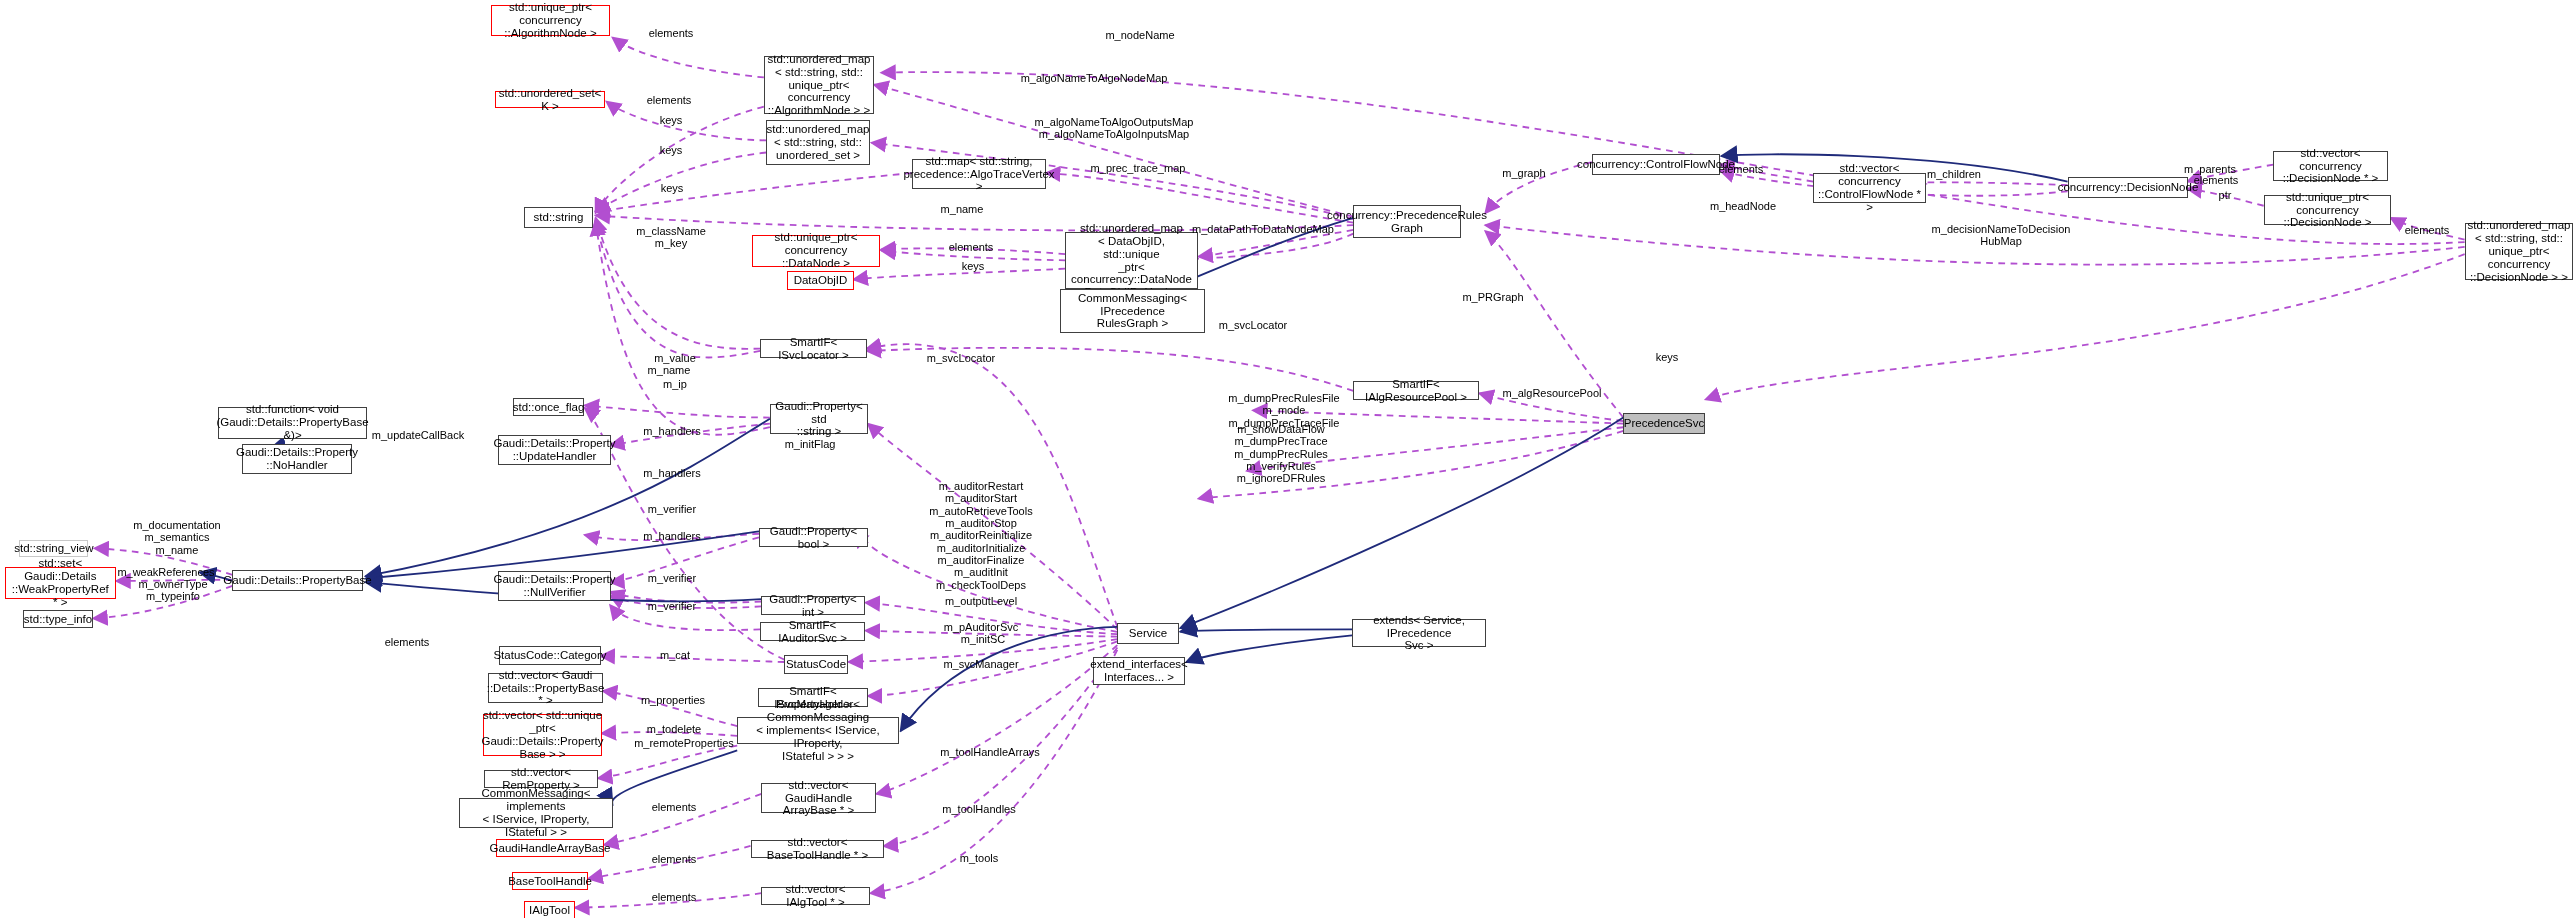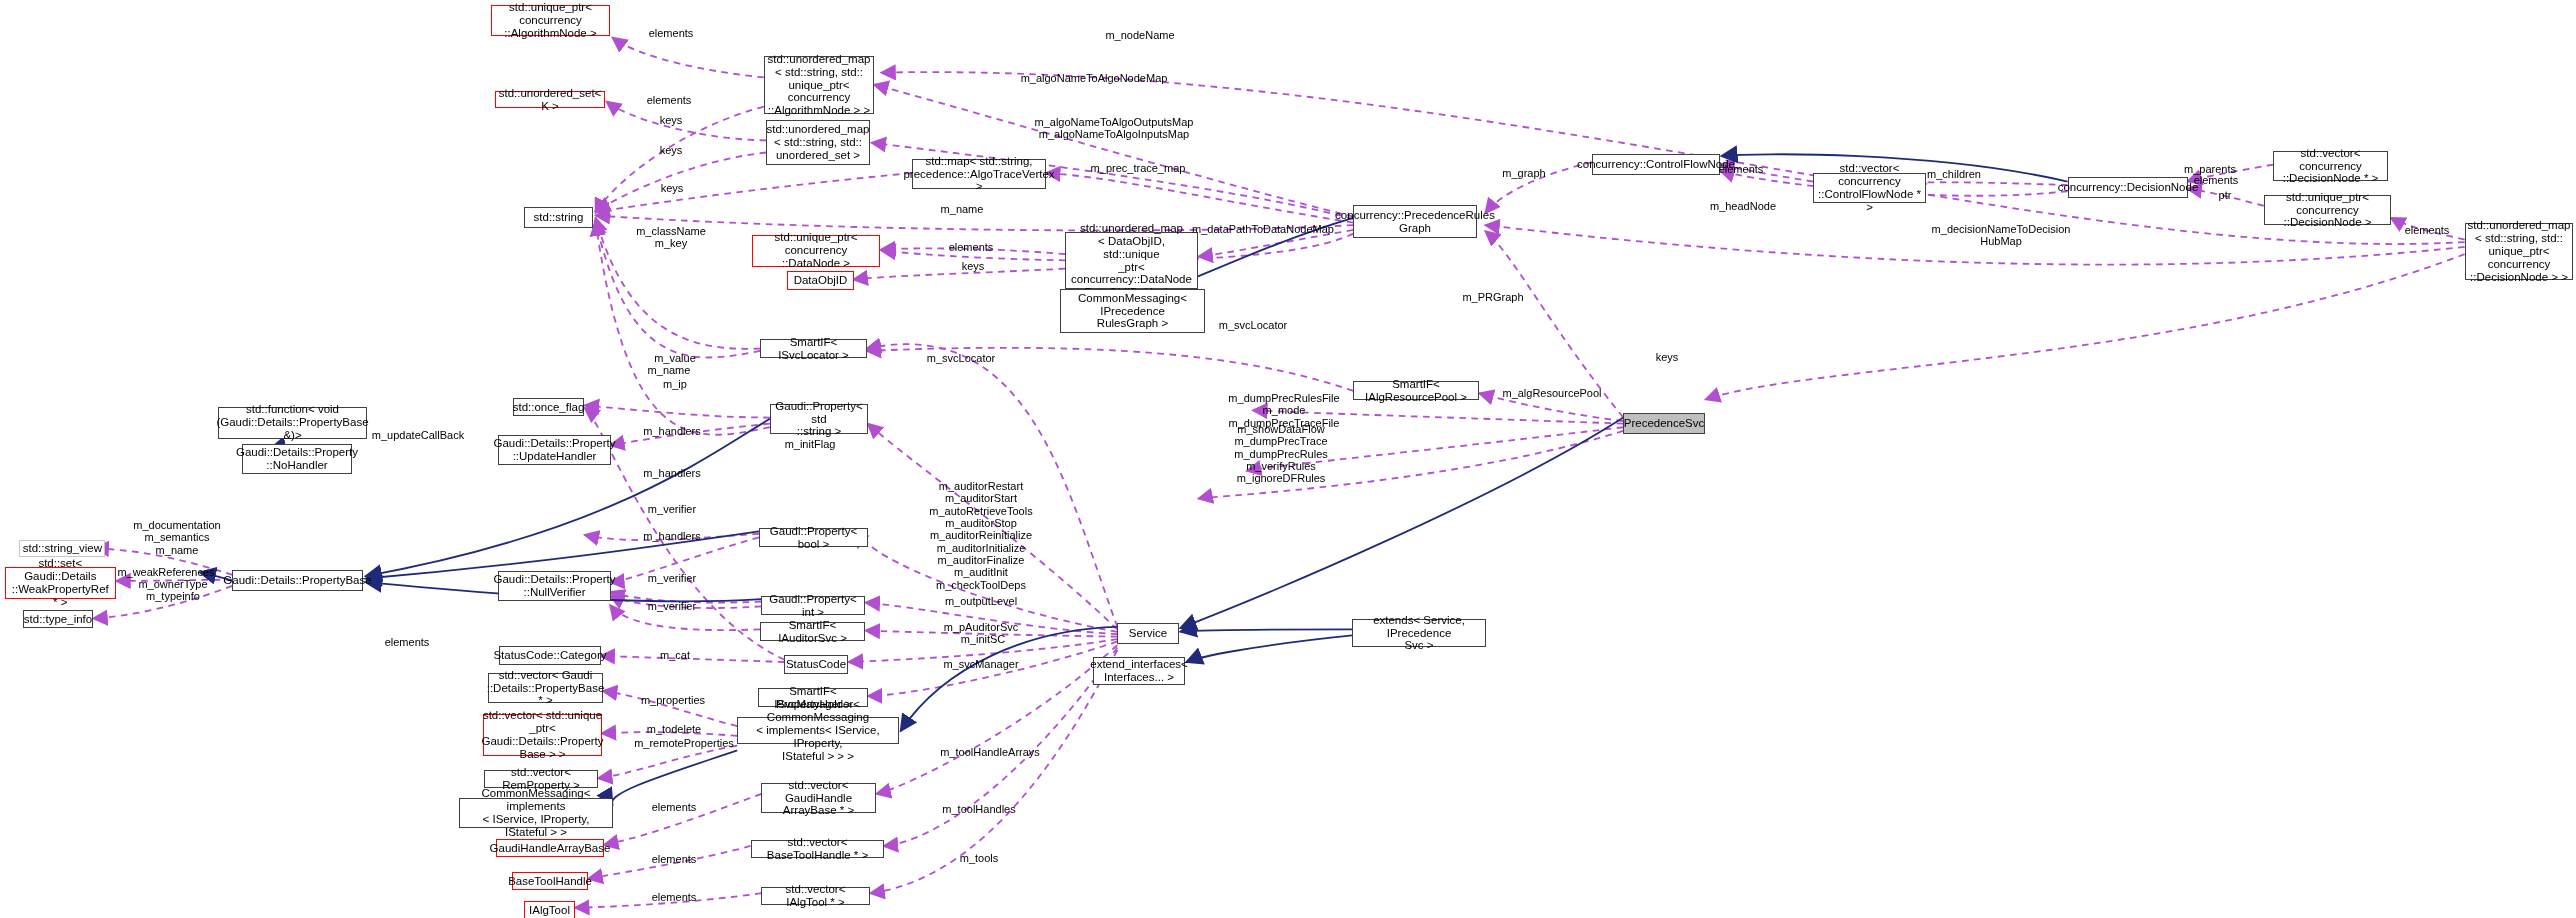--- a/index.html
+++ b/index.html
@@ -142,21 +142,21 @@
     <div class="node" style="left: 524px; top: 199px; width: 69px; height: 20.6px; margin-top: 8px;">std::string</div>
     <div class="node red" style="left: 752px; top: 235px; width: 128px; height: 31.5px;">std::unique_ptr&lt; concurrency
 ::DataNode &gt;</div>
     <div class="node red" style="left: 787px; top: 271px; width: 67px; height: 19.4px;">DataObjID</div>
     <div class="node" style="left: 1065px; top: 232px; width: 133px; height: 57px;">std::unordered_map
 &lt; DataObjID, std::unique
 _ptr&lt; concurrency::DataNode
 &gt;, DataObjID_Hasher &gt;</div>
     <div class="node" style="left: 1060px; top: 289px; width: 145px; height: 44px;">CommonMessaging&lt; IPrecedence
 RulesGraph &gt;</div>
-    <div class="node" style="left: 1353px; top: 205px; width: 124px; height: 33px;">concurrency::PrecedenceRules
+    <div class="node" style="left: 1353px; top: 205px; width: 108px; height: 33px;">concurrency::PrecedenceRules
 Graph</div>
     <div class="node" style="left: 1592px; top: 154px; width: 128px; height: 20.6px;">concurrency::ControlFlowNode</div>
     <div class="node" style="left: 1813px; top: 173px; width: 113px; height: 30px;">std::vector&lt; concurrency
 ::ControlFlowNode * &gt;</div>
     <div class="node" style="left: 2068px; top: 177px; width: 120px; height: 20.6px;">concurrency::DecisionNode</div>
     <div class="node" style="left: 2273px; top: 151px; width: 115px; height: 30px;">std::vector&lt; concurrency
 ::DecisionNode * &gt;</div>
     <div class="node" style="left: 2264px; top: 195px; width: 127px; height: 30px;">std::unique_ptr&lt; concurrency
 ::DecisionNode &gt;</div>
     <div class="node" style="left: 2465px; top: 223px; width: 108px; height: 57px;">std::unordered_map
@@ -168,21 +168,21 @@
     <div class="node grey" style="left: 1623px; top: 413px; width: 82px; height: 20.6px; text-align: center;">PrecedenceSvc</div>
     <div class="node" style="left: 218px; top: 407px; width: 149px; height: 31.5px;">std::function&lt; void
 (Gaudi::Details::PropertyBase &amp;)&gt;</div>
     <div class="node" style="left: 513px; top: 398px; width: 71px; height: 18px;">std::once_flag</div>
     <div class="node" style="left: 770px; top: 404px; width: 98px; height: 30px;">Gaudi::Property&lt; std
 ::string &gt;</div>
     <div class="node" style="left: 242px; top: 444px; width: 110px; height: 30px;">Gaudi::Details::Property
 ::NoHandler</div>
     <div class="node" style="left: 498px; top: 435px; width: 113px; height: 30px;">Gaudi::Details::Property
 ::UpdateHandler</div>
-    <div class="node light" style="left: 19.4px; top: 540px; width: 86px; height: 17px;">std::string_view</div>
+    <div class="node light" style="left: 19.4px; top: 540px; width: 69px; height: 17px;">std::string_view</div>
     <div class="node red" style="left: 4.8px; top: 567px; width: 111px; height: 31.5px;">std::set&lt; Gaudi::Details
 ::WeakPropertyRef * &gt;</div>
     <div class="node" style="left: 23px; top: 610px; width: 70px; height: 18px;">std::type_info</div>
     <div class="node" style="left: 232px; top: 570px; width: 131px; height: 20.6px;">Gaudi::Details::PropertyBase</div>
     <div class="node" style="left: 759px; top: 528px; width: 109px; height: 19.4px;">Gaudi::Property&lt; bool &gt;</div>
     <div class="node" style="left: 498px; top: 571px; width: 113px; height: 30px;">Gaudi::Details::Property
 ::NullVerifier</div>
     <div class="node" style="left: 761px; top: 596px; width: 104px; height: 19.4px;">Gaudi::Property&lt; int &gt;</div>
     <div class="node" style="left: 760px; top: 622px; width: 105px; height: 19.4px;">SmartIF&lt; IAuditorSvc &gt;</div>
     <div class="node" style="left: 499px; top: 646px; width: 102px; height: 19.4px;">StatusCode::Category</div>

